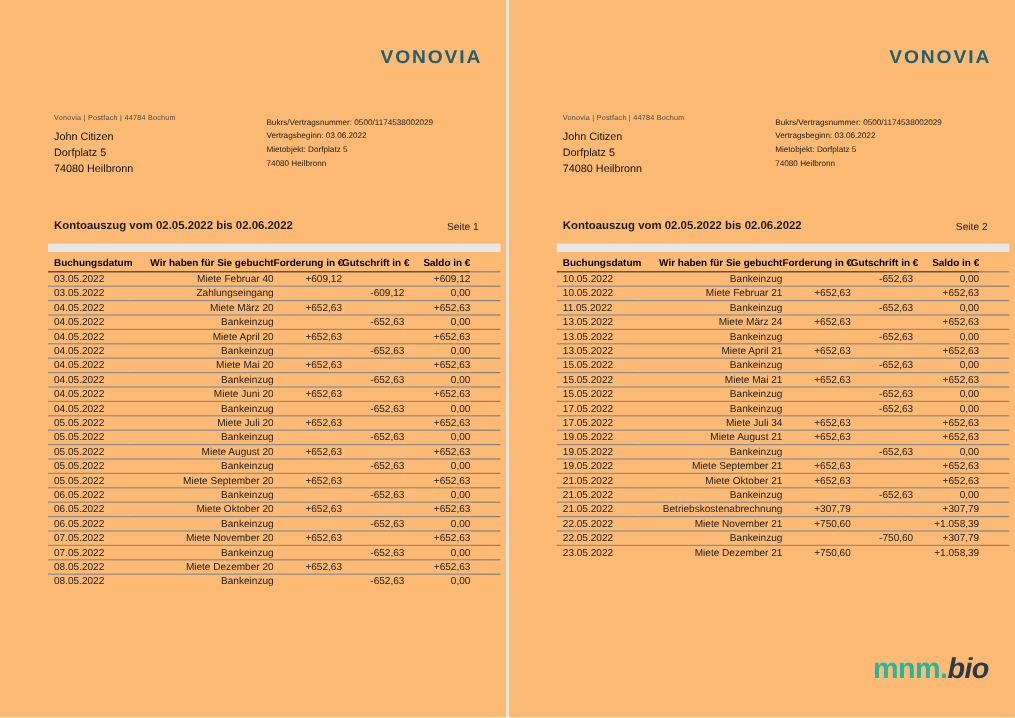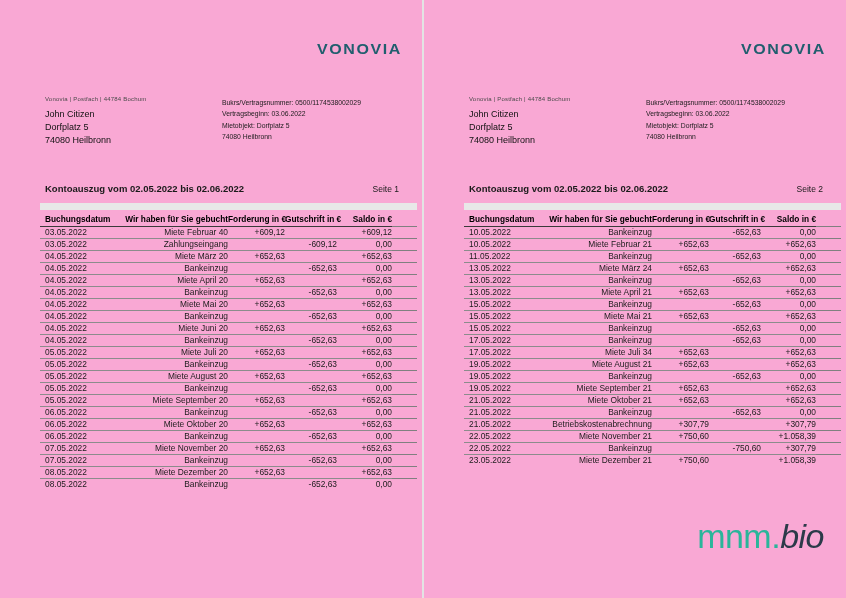--- a/index.html
+++ b/index.html
@@ -3,21 +3,21 @@
 <meta charset="utf-8">
 <style>
   * { margin:0; padding:0; box-sizing:border-box; }
   html,body { width:846px; height:598px; }
   body {
     position:relative; background:#ffffff; overflow:hidden;
     font-family:"Liberation Sans", sans-serif; color:#1a1a1a;
   }
   .divider { position:absolute; left:422px; top:0; width:2px; height:598px; background:#e3e3e3; }
 
-  .page { position:absolute; top:0; width:422px; height:598px; background:#f9a8d4; }
+  .page { position:absolute; top:0; width:422px; height:598px; background:#fdba74; }
   #page1 { left:0; }
   #page2 { left:424px; }
 
   .logo {
     position:absolute; top:40px; right:20px;
     font-size:16px; font-weight:bold; letter-spacing:1.6px;
     color:#215e6e; transform:scaleY(0.96);
   }
 
   .sender-line {
@@ -48,22 +48,22 @@
   }
   tbody tr:last-child td { border-bottom:none; }
   th:nth-child(1), td:nth-child(1) { text-align:left; padding-left:5px; }
   th:nth-child(2), td:nth-child(2) { text-align:right; padding-left:2px; }
   th:nth-child(3), td:nth-child(3),
   th:nth-child(4), td:nth-child(4),
   th:nth-child(5), td:nth-child(5) { text-align:right; }
   th:nth-child(6), td:nth-child(6) { border-bottom-color:inherit; }
 
   .watermark {
-    position:absolute; right:22px; bottom:42px;
-    font-size:34px; font-weight:normal; letter-spacing:-0.5px; white-space:nowrap;
+    position:absolute; right:22px; bottom:26px;
+    font-size:24px; font-weight:bold; letter-spacing:-0.5px; white-space:nowrap;
   }
   .wm-prefix { color:#2ab59a; font-style:normal; }
   .wm-suffix { color:#2c3a49; font-style:italic; }
 </style>
 </head>
 <body>
 
 <div class="page" id="page1">
   <div class="logo">VONOVIA</div>
   <div class="sender-line">Vonovia | Postfach | 44784 Bochum</div>

